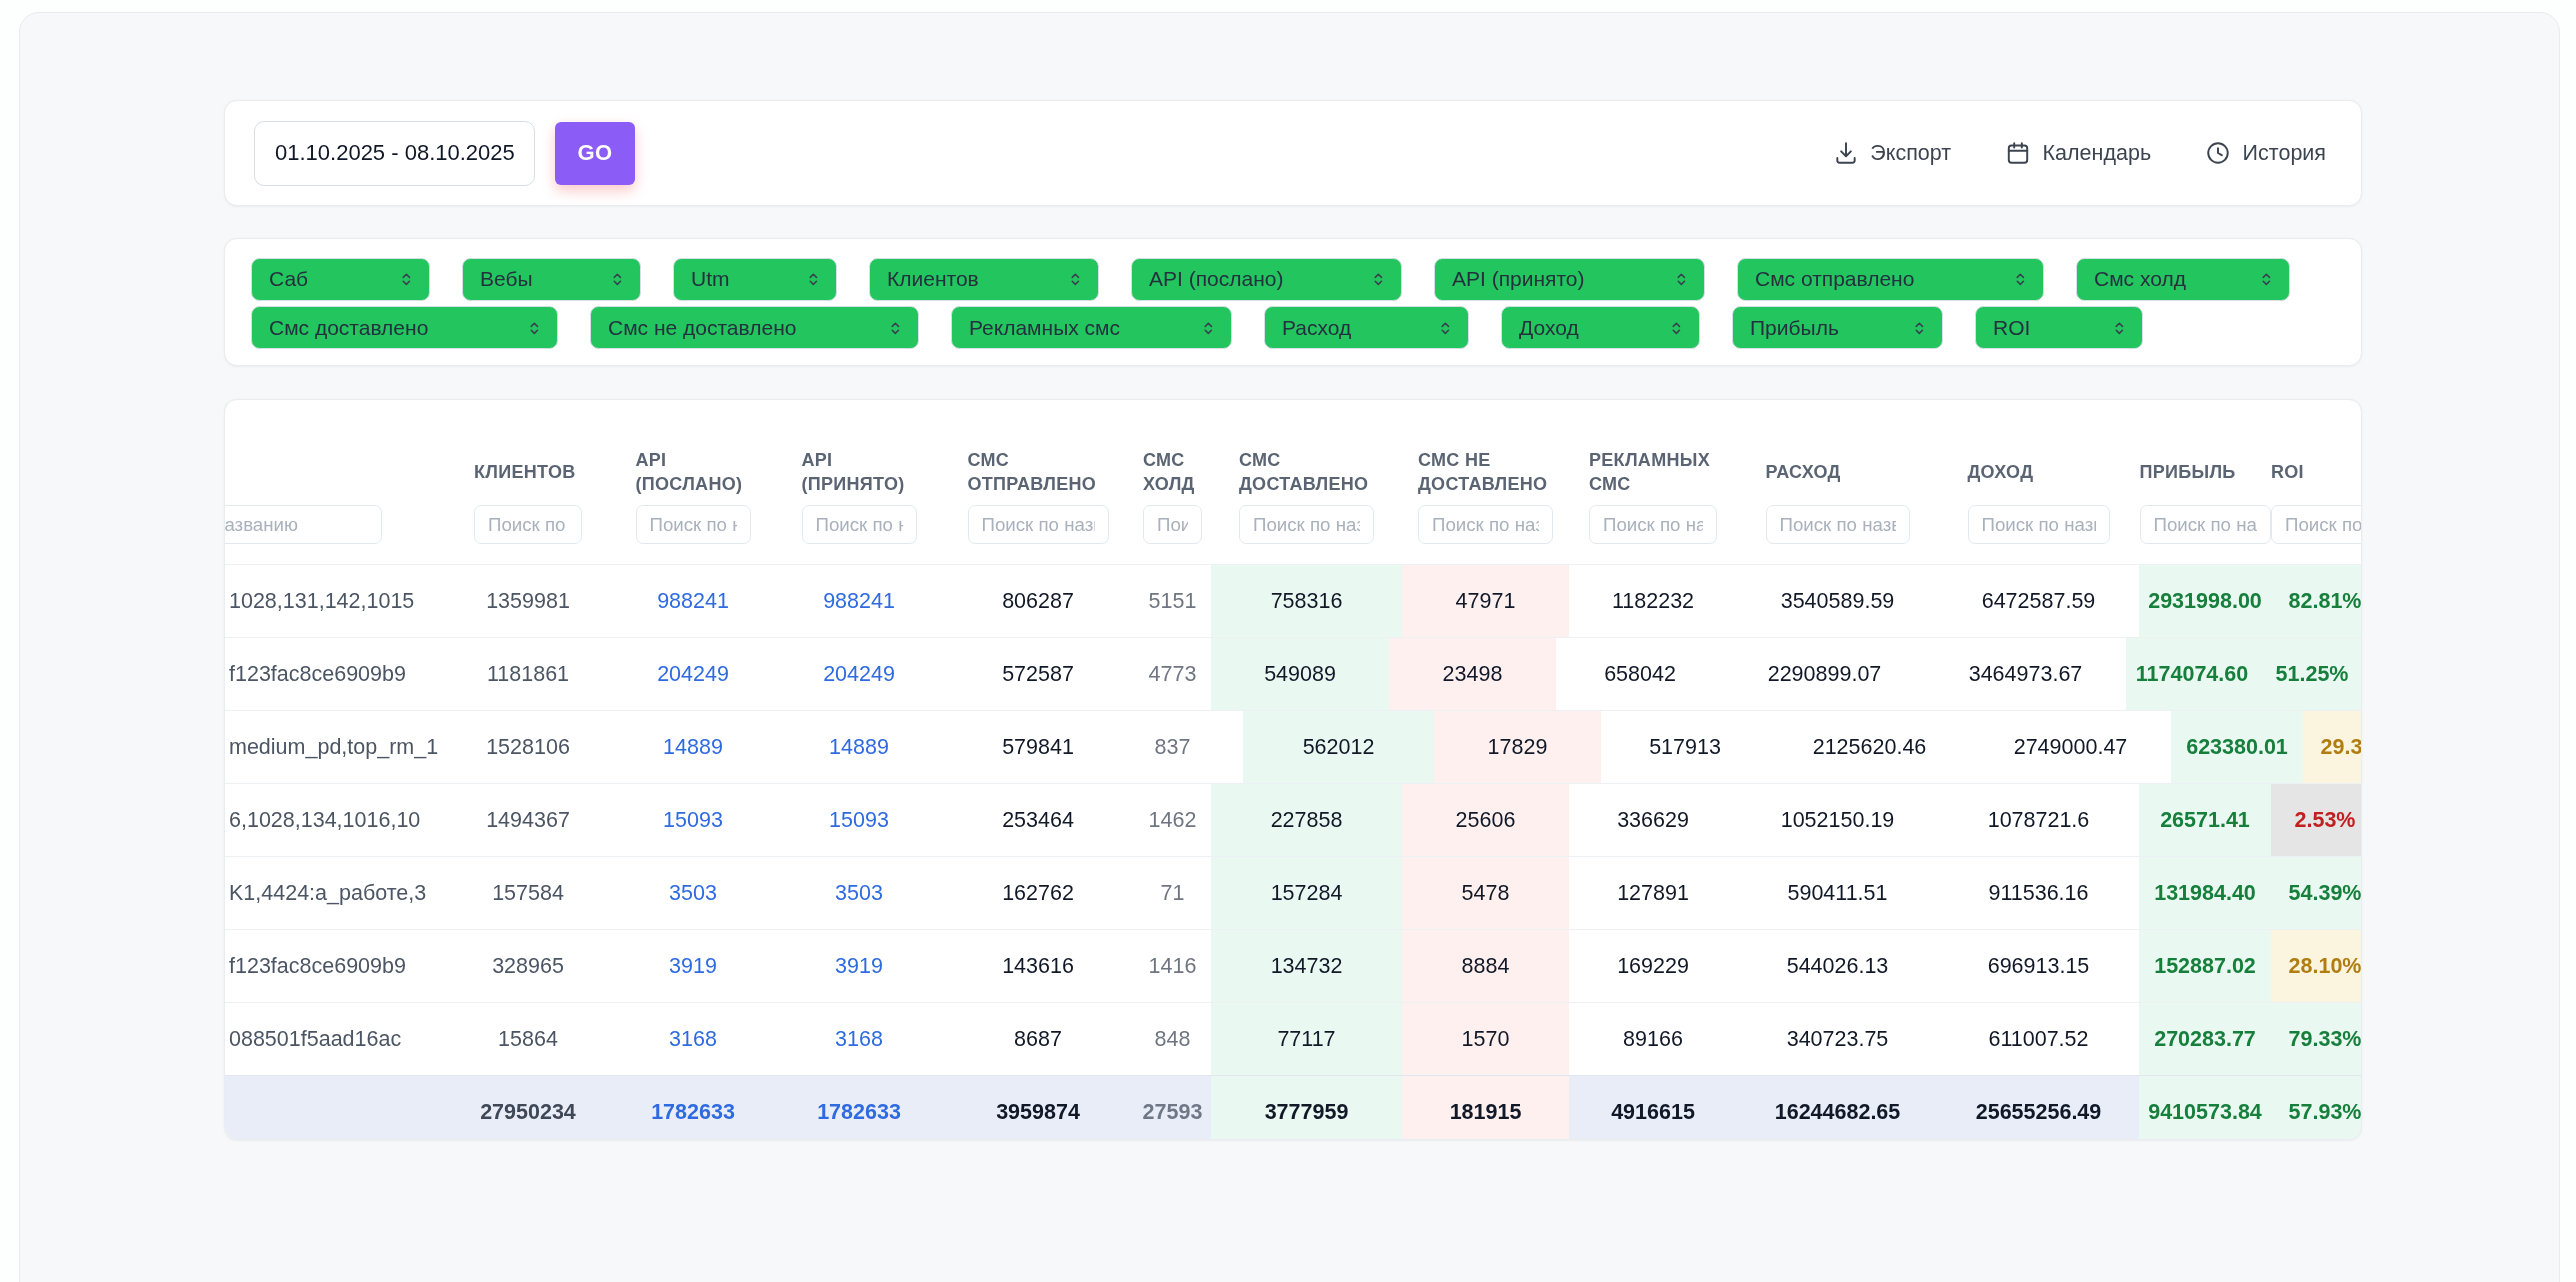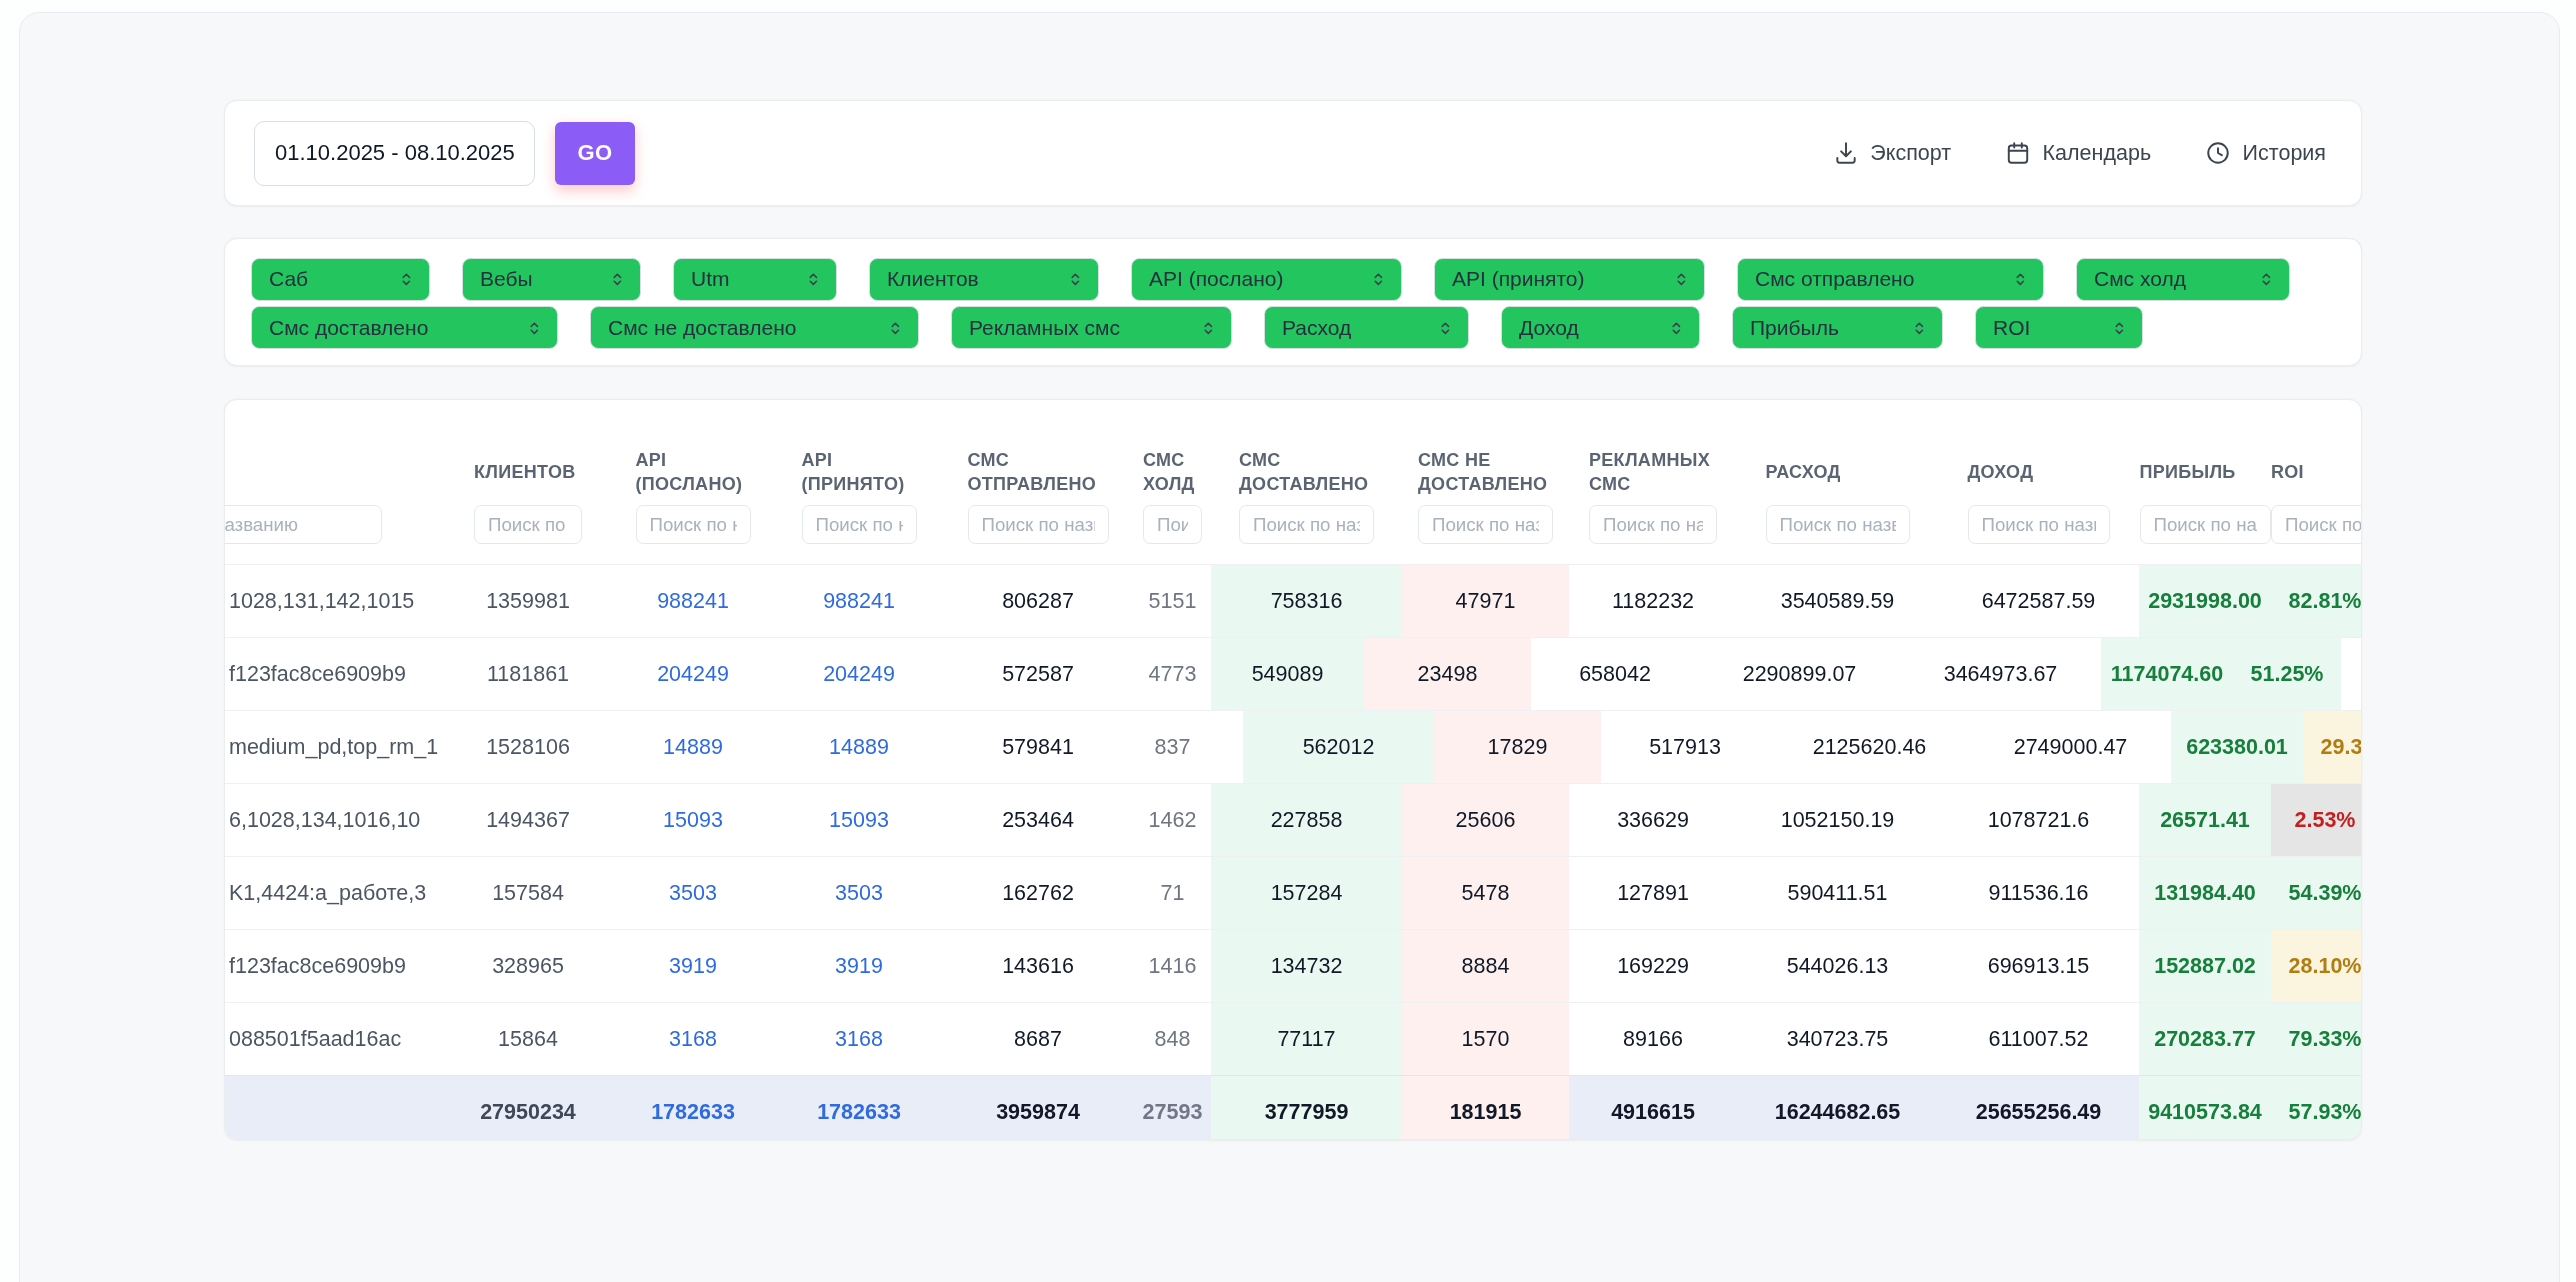--- a/index.html
+++ b/index.html
@@ -312,21 +312,21 @@
             <div class="td col-green profit" style="width: 132px;">2931998.00</div>
             <div class="td roi roi-green" style="width: 108px;">82.81%</div>
           </div>
           <div class="tr">
             <div class="td name" style="width: 343px;">f123fac8ce6909b9</div>
             <div class="td c-gray" style="width: 164px;">1181861</div>
             <div class="td c-link" style="width: 166px;">204249</div>
             <div class="td c-link" style="width: 166px;">204249</div>
             <div class="td" style="width: 192px;">572587</div>
             <div class="td c-muted" style="width: 77px;">4773</div>
-            <div class="td col-green" style="width: 153px;">549089</div>
+            <div class="td col-green" style="width: 178px;">549089</div>
             <div class="td col-red" style="width: 167px;">23498</div>
             <div class="td" style="width: 168px;">658042</div>
             <div class="td" style="width: 201px;">2290899.07</div>
             <div class="td" style="width: 201px;">3464973.67</div>
             <div class="td col-green profit" style="width: 132px;">1174074.60</div>
             <div class="td roi roi-green" style="width: 108px;">51.25%</div>
           </div>
           <div class="tr">
             <div class="td name" style="width: 343px;">medium_pd,top_rm_1</div>
             <div class="td c-gray" style="width: 164px;">1528106</div>

